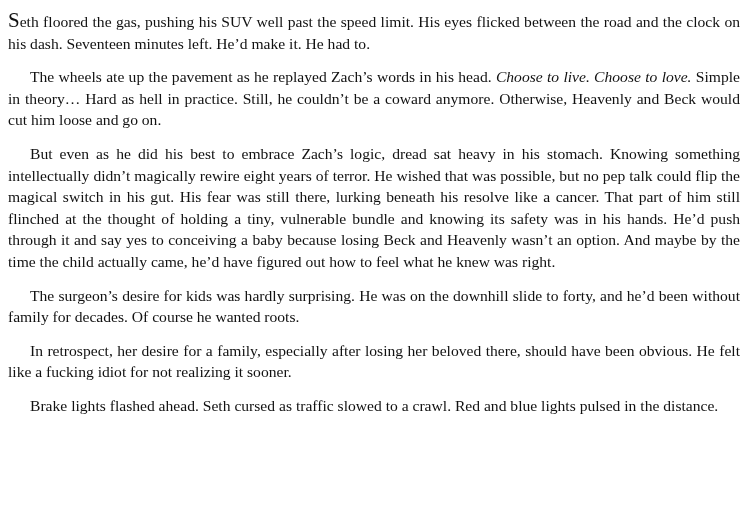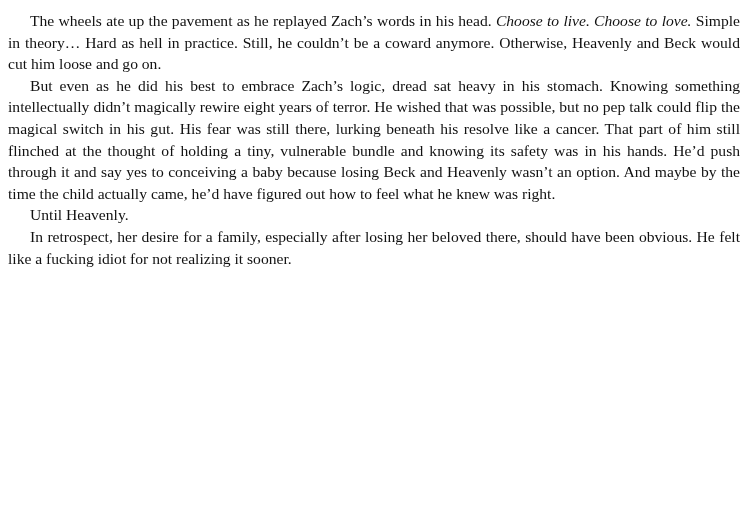--- a/index.html
+++ b/index.html
@@ -39,35 +39,37 @@
   .dropcap {
     font-size: 21px;
     line-height: 21.6px;
     vertical-align: baseline;
   }
   .italic {
     font-style: italic;
   }
   
   .para + .para {
-    margin-top: 0;
+    margin-top: 12px;
   }
 </style>
 </head>
 <body>
 
 <div id="page">
 
+  <p class="para first"><span class="dropcap">S</span><span>eth floored the gas, pushing his SUV well past the speed limit. His eyes flicked between the road and the clock on his dash. Seventeen minutes left. He’d make it. He had to.</span></p>
 
   <p class="para indent"><span>The wheels ate up the pavement as he replayed Zach’s words in his head. </span><span class="italic">Choose to live. Choose to love.</span><span> Simple in theory… Hard as hell in practice. Still, he couldn’t be a coward anymore. Otherwise, Heavenly and Beck would cut him loose and go on.</span></p>
 
 
   <p class="para indent">But even as he did his best to embrace Zach’s logic, dread sat heavy in his stomach. Knowing something intellectually didn’t magically rewire eight years of terror. He wished that was possible, but no pep talk could flip the magical switch in his gut. His fear was still there, lurking beneath his resolve like a cancer. That part of him still flinched at the thought of holding a tiny, vulnerable bundle and knowing its safety was in his hands. He’d push through it and say yes to conceiving a baby because losing Beck and Heavenly wasn’t an option. And maybe by the time the child actually came, he’d have figured out how to feel what he knew was right.</p>
 
+  <p class="para indent">The surgeon’s desire for kids was hardly surprising. He was on the downhill slide to forty, and he’d been without family for decades. Of course he wanted roots.</p>
 
 
-  <p class="para indent">Until Heavenly.</p>
 
   <p class="para indent">In retrospect, her desire for a family, especially after losing her beloved there, should have been obvious. He felt like a fucking idiot for not realizing it sooner.</p>
 
+  <p class="para indent">Brake lights flashed ahead. Seth cursed as traffic slowed to a crawl. Red and blue lights pulsed in the distance.</p>
 
 
 </div>
 
 </body></html>

